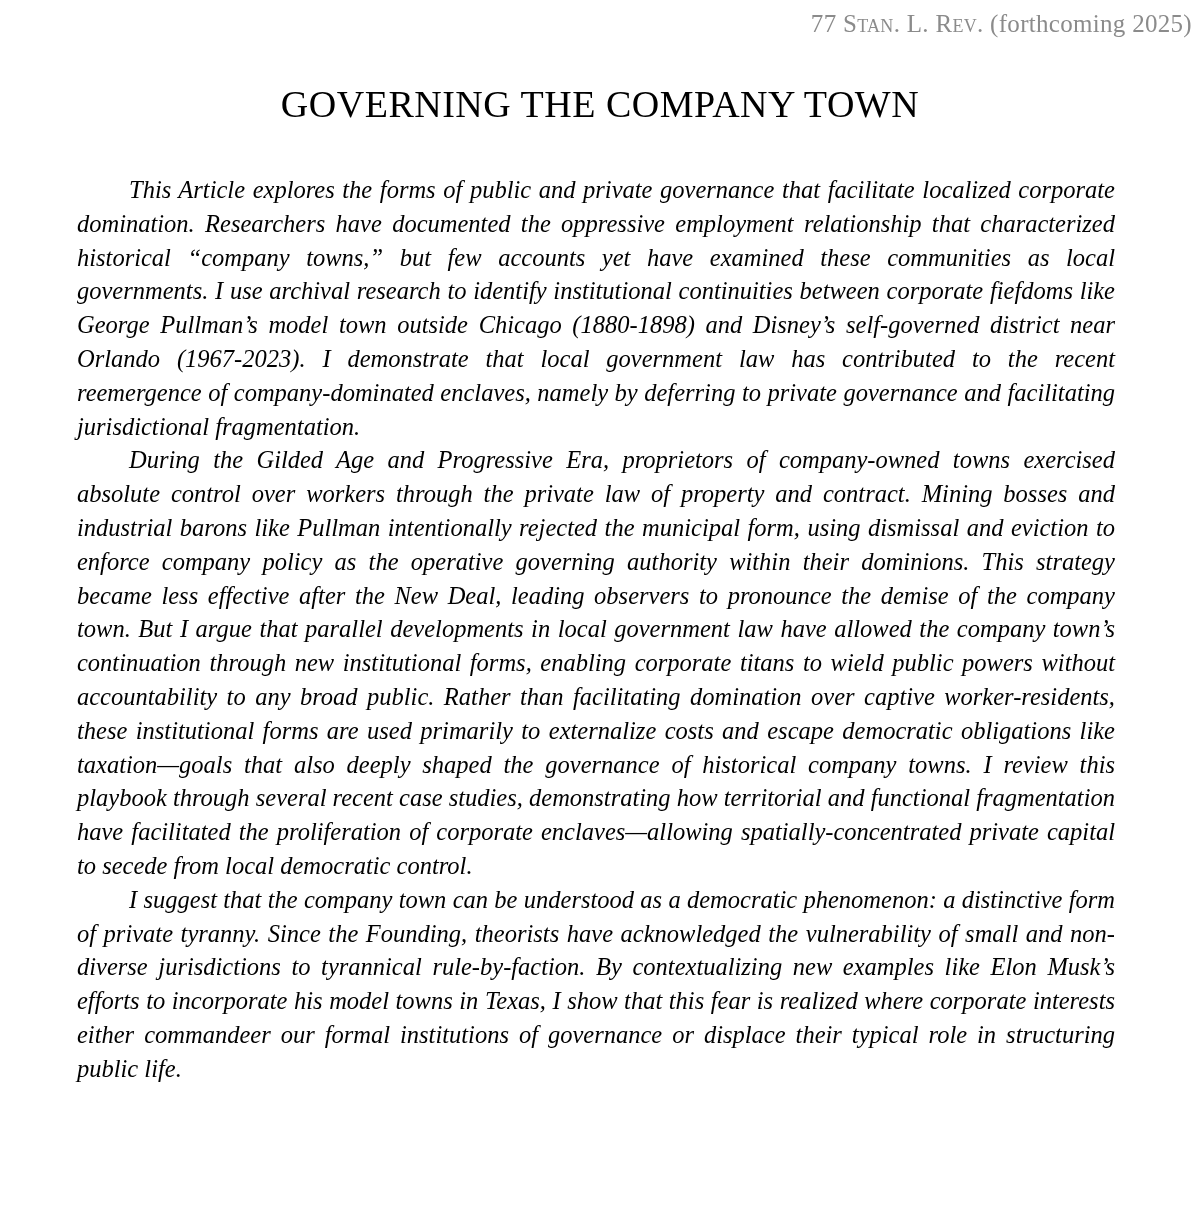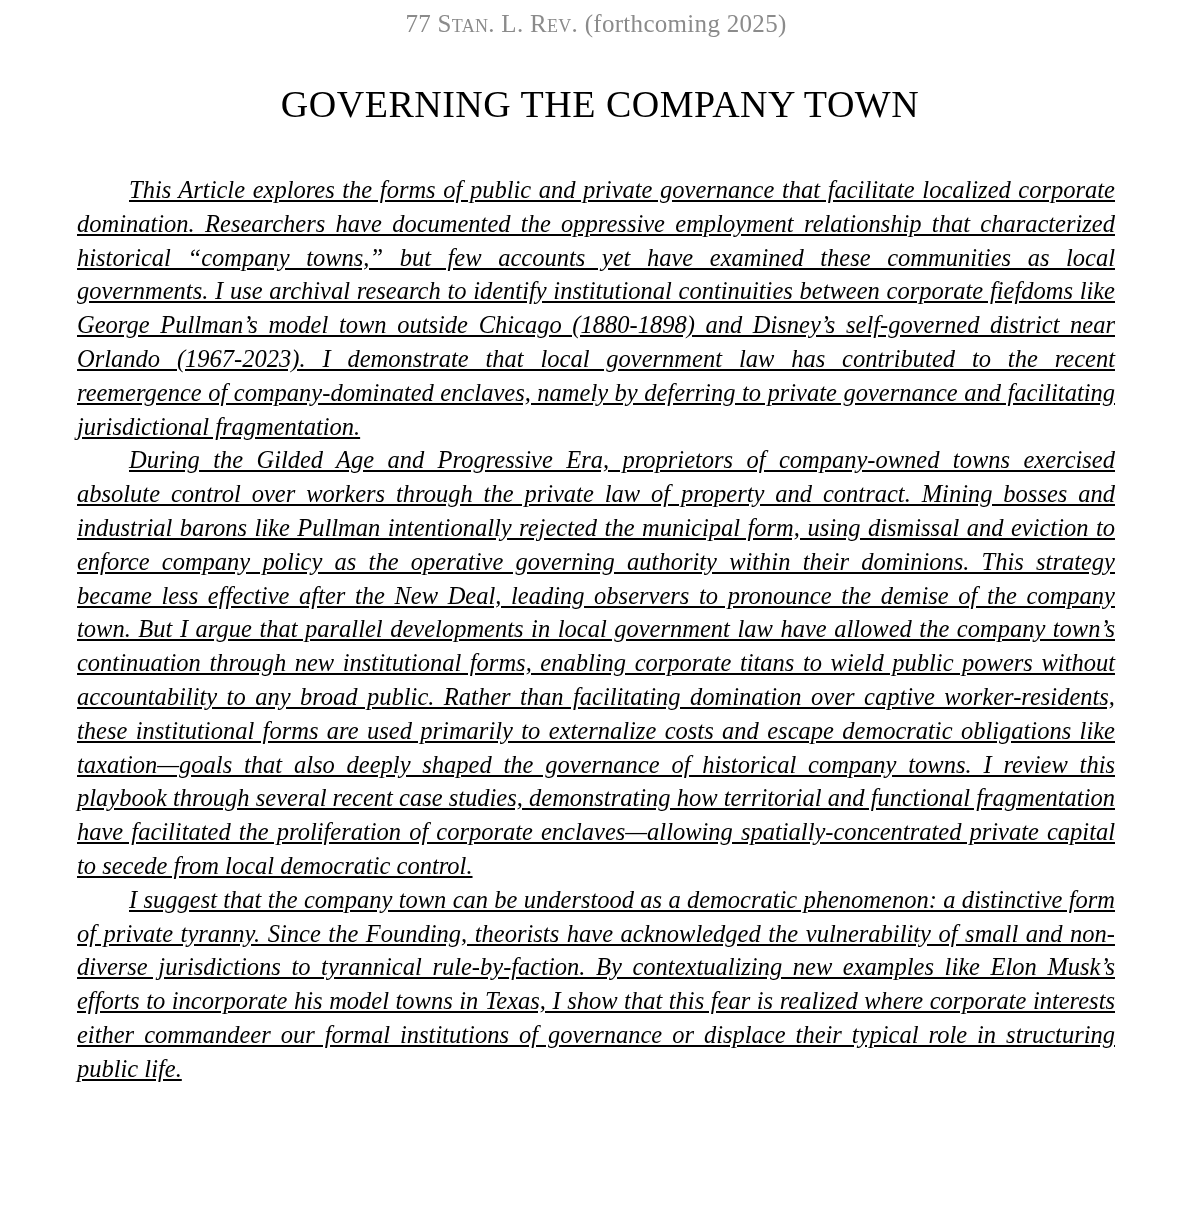--- a/index.html
+++ b/index.html
@@ -11,21 +11,21 @@
     position: relative;
     width: 1192px;
     height: 1215px;
     background: #ffffff;
     font-family: "Liberation Serif", serif;
     color: #000000;
     overflow: hidden;
   }
   .journal-line {
     padding-top: 10px;
-    text-align: center;
+    text-align: right;
     font-size: 25px;
     color: #8b8b8b;
     letter-spacing: 0.3px;
   }
   .journal-line .smallcaps {
     font-variant: small-caps;
   }
   .title {
     margin: 44px 0 0 8px;
     text-align: center;
@@ -52,21 +52,20 @@
     font-style: italic;
     font-size: 24.5px;
     line-height: 33.8px;
     text-align: justify;
     color: #000000;
   }
   .abstract p {
     margin: 0;
     padding: 0;
     text-indent: 52px;
-    text-decoration: underline;
   }
 </style>
 </head>
 <body>
 
 <div class="page">
 
   <div class="journal-line">
     <span>77</span>
     <span class="smallcaps">Stan. L. Rev.</span>

